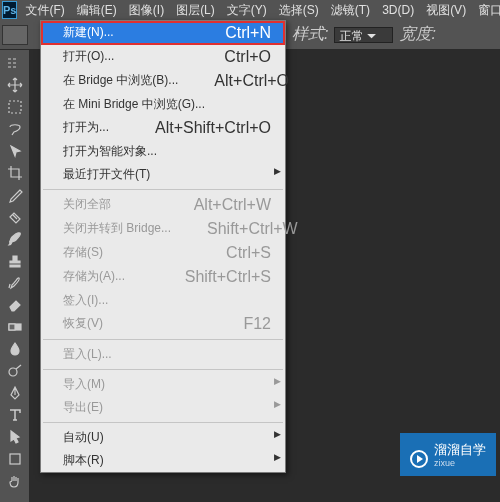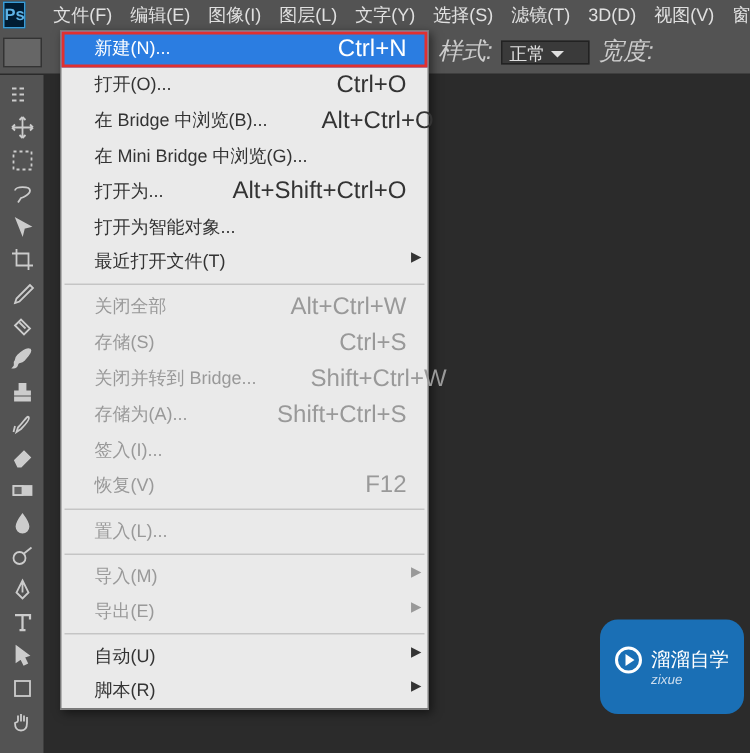--- a/index.html
+++ b/index.html
@@ -12,21 +12,20 @@
       overflow: hidden;
       color: #e0e0e0;
       position: relative;
     }
     .topbar {
       height: 20px;
       background: #535353;
       display: flex;
       align-items: center;
       padding-left: 2px;
-      gap: 10px;
     }
     .ps-logo {
       width: 24px;
       height: 18px;
       background: #001c33;
       border: 1px solid #3a9cd6;
       color: #5fb3e6;
       font-weight: bold;
       font-size: 11px;
       text-align: center;
@@ -128,35 +127,35 @@
       background: #c5c5c5;
       margin: 3px 2px;
     }
     .shortcut { color: inherit; font-size: 16px; }
     .watermark {
       position: absolute;
       right: 4px;
       bottom: 26px;
       background: #1a6fb5;
       color: #fff;
-      padding: 18px 10px;
+      padding: 8px 10px;
       font-size: 13px;
       display: flex;
-      align-items: flex-start;
+      align-items: flex-end;
       gap: 6px;
-      border-radius: 12px;
+      border-radius: 0;
     }
     .watermark .play {
       width: 18px; height: 18px; border: 2px solid #fff; border-radius: 50%;
       display:flex;align-items:center;justify-content:center;
     }
     .watermark .play::after {
       content:"";border-left:6px solid #fff;border-top:4px solid transparent;border-bottom:4px solid transparent;margin-left:2px;
     }
-    .watermark .sub { font-size: 9px; display: block; line-height: 1; color: #cde; font-style: italic; }
+    .watermark .sub { font-size: 9px; display: block; line-height: 1; color: #cde; }
   </style>
 </head>
 <body>
 
 <div class="topbar">
   <div class="ps-logo">Ps</div>
   <div class="menubar">
     <div class="menu-item">文件(F)</div>
     <div class="menu-item">编辑(E)</div>
     <div class="menu-item">图像(I)</div>
@@ -311,26 +310,26 @@
     </div>
     <div class="dd-item submenu">
       <span>最近打开文件(T)</span>
     </div>
     <div class="dd-sep"></div>
     <div class="dd-item disabled">
       <span>关闭全部</span>
       <span class="shortcut">Alt+Ctrl+W</span>
     </div>
     <div class="dd-item disabled">
+      <span>关闭并转到 Bridge...</span>
+      <span class="shortcut">Shift+Ctrl+W</span>
+    </div>
+    <div class="dd-item disabled">
       <span>存储(S)</span>
       <span class="shortcut">Ctrl+S</span>
-    </div>
-    <div class="dd-item disabled">
-      <span>关闭并转到 Bridge...</span>
-      <span class="shortcut">Shift+Ctrl+W</span>
     </div>
     <div class="dd-item disabled">
       <span>存储为(A)...</span>
       <span class="shortcut">Shift+Ctrl+S</span>
     </div>
     <div class="dd-item disabled">
       <span>签入(I)...</span>
     </div>
     <div class="dd-item disabled">
       <span>恢复(V)</span>

